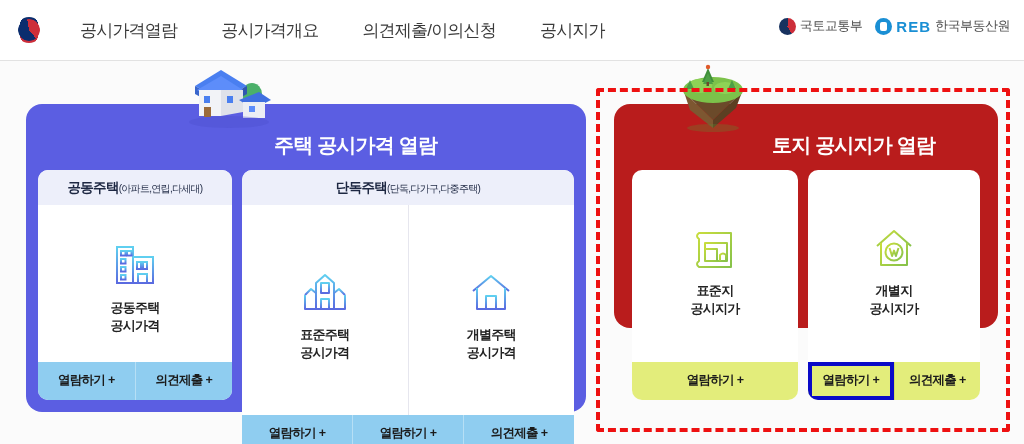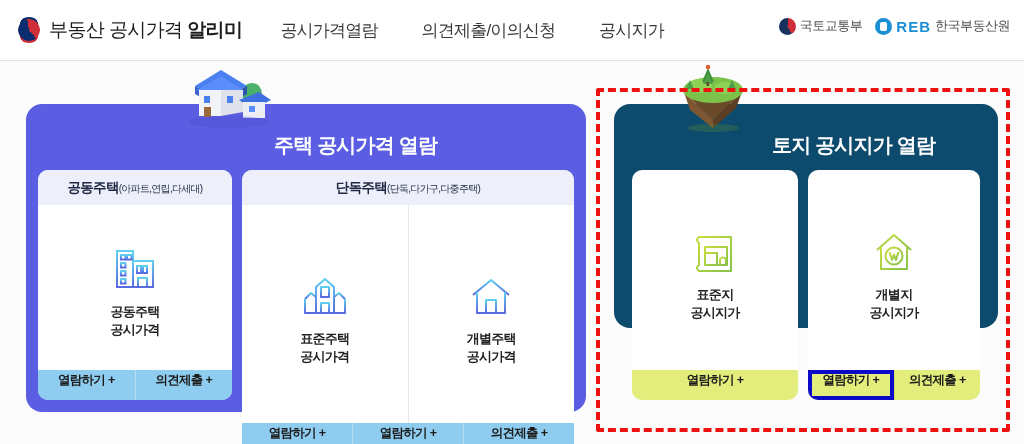--- a/index.html
+++ b/index.html
@@ -60,21 +60,21 @@
   }
   .house3d{position:absolute;left:151px;top:-44px;width:104px;height:72px;}
   .panel-title{
     position:absolute;color:#ffffff;font-size:20px;font-weight:bold;letter-spacing:-0.8px;
     white-space:nowrap;
   }
   .blue-panel .panel-title{left:248px;top:28px;}
 
   .green-panel{
     position:absolute;left:614px;top:104px;width:384px;height:224px;
-    background:#0c4a6e;border-radius:16px;
+    background:#b91c1c;border-radius:16px;
   }
   .island3d{position:absolute;left:56px;top:-40px;width:86px;height:68px;}
   .green-panel .panel-title{left:158px;top:28px;}
 
   .red-dashed{
     position:absolute;left:596px;top:88px;width:414px;height:344px;
     border:4px dashed #ee1111;border-radius:3px;box-sizing:border-box;
   }
 
   
@@ -94,21 +94,21 @@
     padding-top:6px;
   }
   .cell + .cell{border-left:1px solid #e6e6ee;}
   .cell .ic{width:52px;height:52px;margin-bottom:9px;}
   .cell .lbl{
     font-size:13px;font-weight:bold;color:#222222;line-height:1.35;text-align:center;
     letter-spacing:-0.7px;white-space:nowrap;
   }
   .card-foot{display:flex;}
   .fbtn{
-    flex:1;text-align:center;padding:2px 2px 11px;
+    flex:1;text-align:center;padding:10px 2px 11px;
     font-size:12.5px;font-weight:bold;color:#1b1b1b;letter-spacing:-0.7px;
     white-space:nowrap;cursor:pointer;
   }
   .blue-foot .fbtn{background:#8fcdf0;}
   .blue-foot .fbtn + .fbtn{border-left:1px solid #b6dff5;}
   .green-foot .fbtn{background:#e3ed7b;}
   .green-foot .fbtn + .fbtn{border-left:1px solid #d2dd62;}
   .fbtn.hl{outline:4px solid #0a0ac8;outline-offset:-4px;}
 
   
@@ -122,25 +122,25 @@
 </style>
 </head>
 <body>
 
 <div class="page">
 
   <div class="header">
 
     <div class="brand">
       <div class="taegeuk"></div>
-      <div class="brand-text"><span>부동산 공시가격 </span><b>알리미</b></div>
     </div>
 
     <div class="nav">
       <div class="nav-item">공시가격열람</div>
+      <div class="nav-item">공시가격개요</div>
       <div class="nav-item">의견제출/이의신청</div>
       <div class="nav-item">공시지가</div>
     </div>
 
     <div class="agencies">
       <div class="agency molit">
         <div class="mark"></div>
         <div class="nm">국토교통부</div>
       </div>
       <div class="agency reb">

